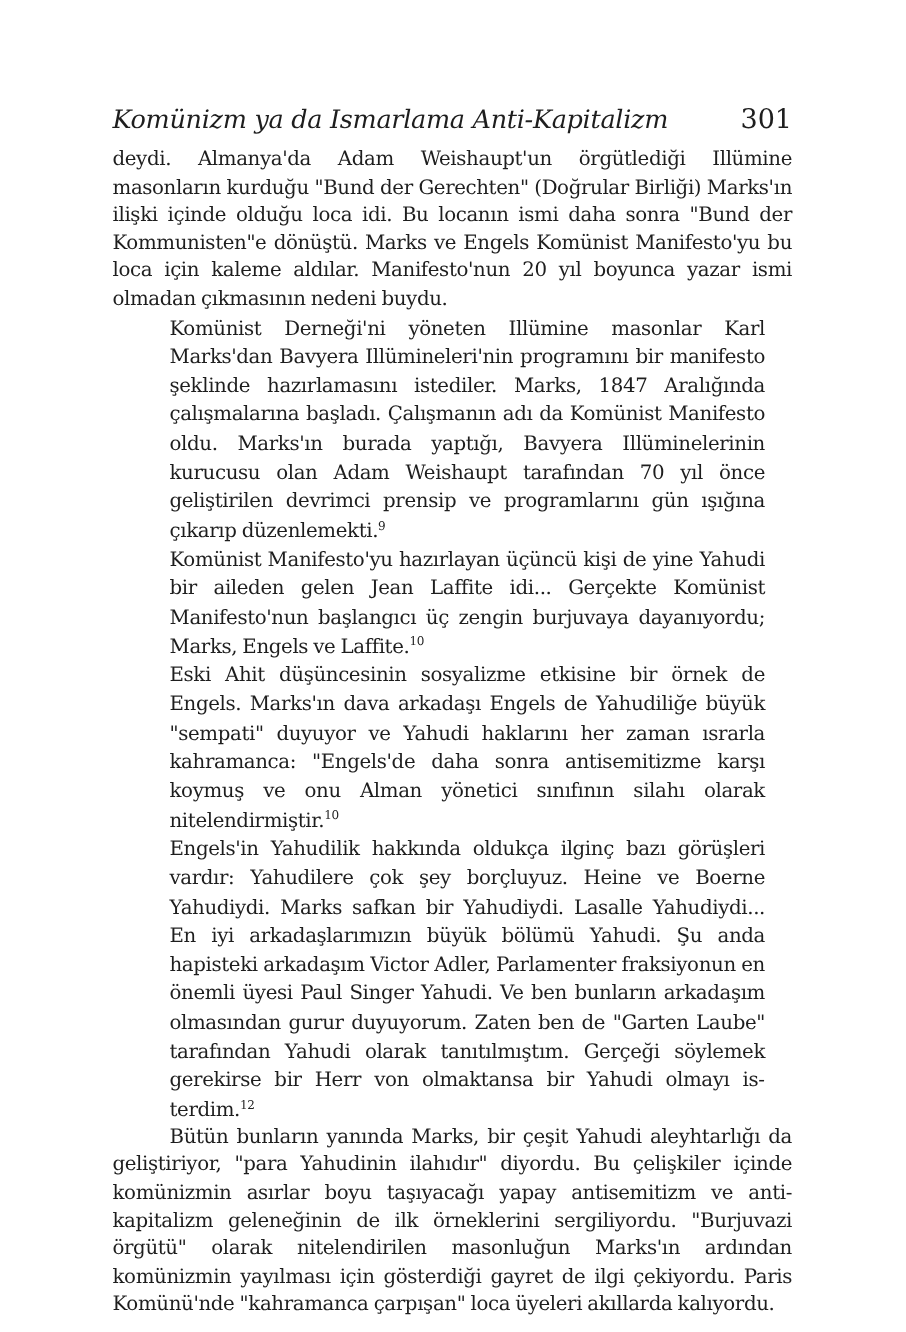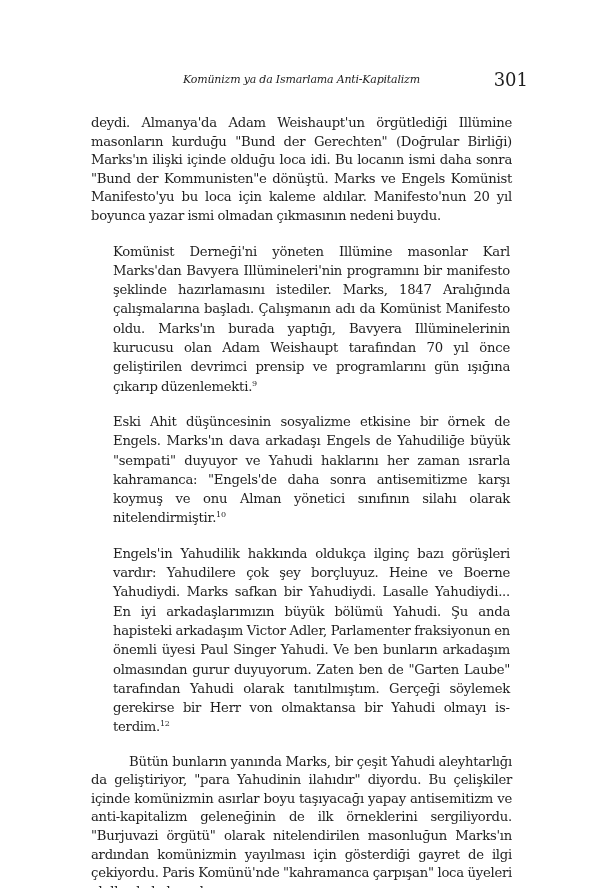--- a/index.html
+++ b/index.html
@@ -1,40 +1,41 @@
 <!DOCTYPE html>
 <html><head>
 <meta charset="utf-8">
 <style>
   html, body { margin: 0; padding: 0; background: #ffffff; }
   body { width: 604px; height: 888px; position: relative; overflow: hidden; }
   .page { position: absolute; left: 0; top: 0; width: 604px; height: 888px; background: #ffffff; color: #1e1e1e; font-family: "DejaVu Serif", serif; }
   .running-head { position: absolute; top: 70px; left: 75px; width: 453px; height: 20px; }
-  .running-title { position: absolute; left: 0; right: 0; text-align: center; font-style: italic; font-size: 11px; line-height: 20px; letter-spacing: -0.2px; }
+  .running-title { position: absolute; left: 0; right: 0; text-align: left; font-style: italic; font-size: 17px; line-height: 20px; letter-spacing: -0.2px; }
   .page-number { position: absolute; right: 0; top: 0; font-size: 18px; line-height: 20px; }
   .body { position: absolute; top: 98px; left: 75px; width: 453px; font-size: 13.2px; line-height: 18.6px; text-align: justify; letter-spacing: -0.25px; word-spacing: -0.5px; }
-  .body p { margin: 16px; hyphens: manual; }
+  .body p { margin: 0; hyphens: manual; }
   .quote { margin-left: 38px !important; margin-right: 18px !important; line-height: 19.3px !important; }
   .indent { text-indent: 38px; }
   sup { font-size: 8px; line-height: 0; vertical-align: 5px; }
 </style>
 </head>
 <body>
 
 <div class="page">
   <div class="running-head">
     <span class="running-title">Komünizm ya da Ismarlama Anti-Kapitalizm</span>
     <span class="page-number">301</span>
   </div>
 
   <div class="body">
     <p><span>deydi. Almanya'da Adam Weishaupt'un örgütlediği Illümine masonların kurduğu "Bund der Gerechten" (Doğrular Birliği) Marks'ın ilişki içinde oldu­ğu loca idi. Bu locanın ismi daha sonra "Bund der Kommunisten"e dönüştü. Marks ve Engels Komünist Manifesto'yu bu loca için kaleme aldılar. Manifes­to'nun 20 yıl boyunca yazar ismi olmadan çıkmasının nedeni buydu.</span></p>
 
     <p class="quote"><span>Komünist Derneği'ni yöneten Illümine masonlar Karl Marks'dan Bavyera Illümineleri'nin programını bir manifesto şeklinde hazırla­masını istediler. Marks, 1847 Aralığında çalışmalarına başladı. Ça­lışmanın adı da Komünist Manifesto oldu. Marks'ın burada yaptı­ğı, Bavyera Illüminelerinin kurucusu olan Adam Weishaupt tara­fından 70 yıl önce geliştirilen devrimci prensip ve programlarını gün ışığına çıkarıp düzenlemekti.</span><sup>9</sup></p>
 
+    <p class="quote"><span>Komünist Manifesto'yu hazırlayan üçüncü kişi de yine Yahudi bir aileden gelen Jean Laffite idi... Gerçekte Komünist Manifesto'nun başlangıcı üç zengin burjuvaya dayanıyordu; Marks, Engels ve Laf­fite.</span><sup>10</sup></p>
 
     <p class="quote"><span>Eski Ahit düşüncesinin sosyalizme etkisine bir örnek de Engels. Marks'ın dava arkadaşı Engels de Yahudiliğe büyük "sempati" du­yuyor ve Yahudi haklarını her zaman ısrarla kahramanca: "En­gels'de daha sonra antisemitizme karşı koymuş ve onu Alman yö­netici sınıfının silahı olarak nitelendirmiştir.</span><sup>10</sup></p>
 
     <p class="quote"><span>Engels'in Yahudilik hakkında oldukça ilginç bazı görüşleri vardır: Yahudilere çok şey borçluyuz. Heine ve Boerne Yahudiydi. Marks safkan bir Yahudiydi. Lasalle Yahudiydi... En iyi arkadaşlarımızın büyük bölümü Yahudi. Şu anda hapisteki arkadaşım Victor Adler, Parlamenter fraksiyonun en önemli üyesi Paul Singer Yahudi. Ve ben bunların arkadaşım olmasından gurur duyuyorum. Zaten ben de "Garten Laube" tarafından Yahudi olarak tanıtılmıştım. Gerçeği söylemek gerekirse bir Herr von olmaktansa bir Yahudi olmayı is­terdim.</span><sup>12</sup></p>
 
     <p class="indent"><span>Bütün bunların yanında Marks, bir çeşit Yahudi aleyhtarlığı da gelişti­riyor, "para Yahudinin ilahıdır" diyordu. Bu çelişkiler içinde komünizmin asırlar boyu taşıyacağı yapay antisemitizm ve anti-kapitalizm geleneğinin de ilk örneklerini sergiliyordu. "Burjuvazi örgütü" olarak nitelendirilen mason­luğun Marks'ın ardından komünizmin yayılması için gösterdiği gayret de il­gi çekiyordu. Paris Komünü'nde "kahramanca çarpışan" loca üyeleri akıllar­da kalıyordu.</span></p>
   </div>
 </div>
 
 </body></html>

